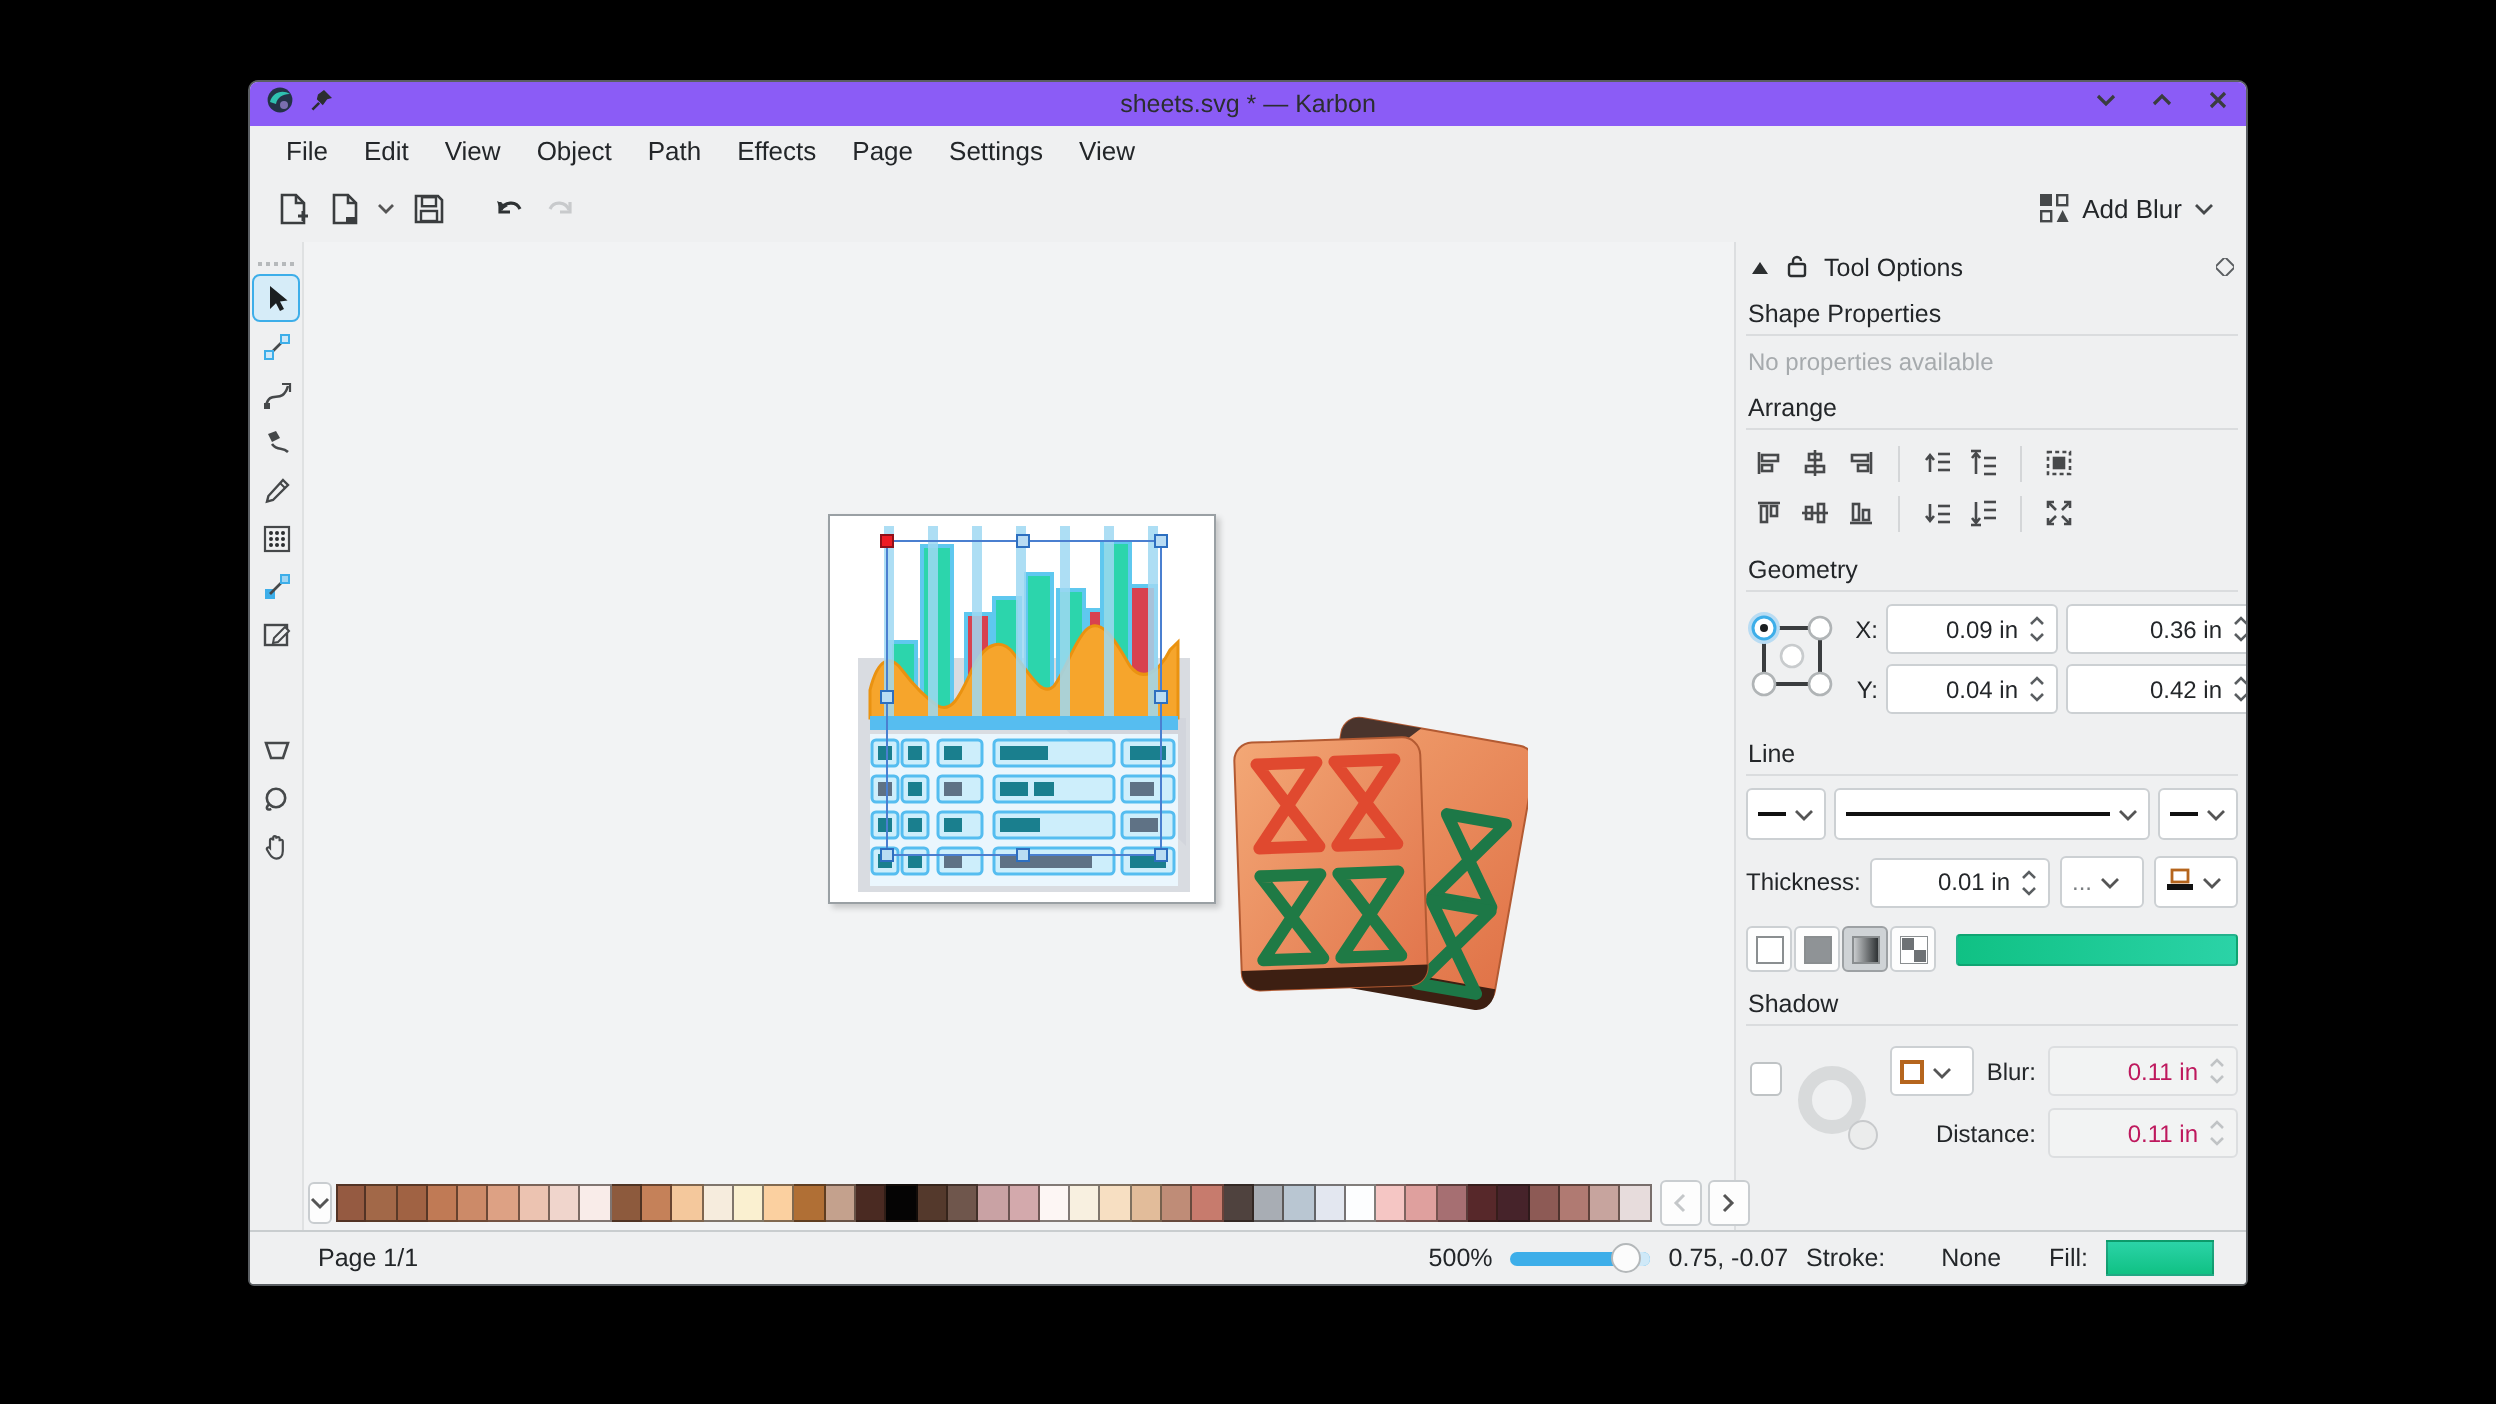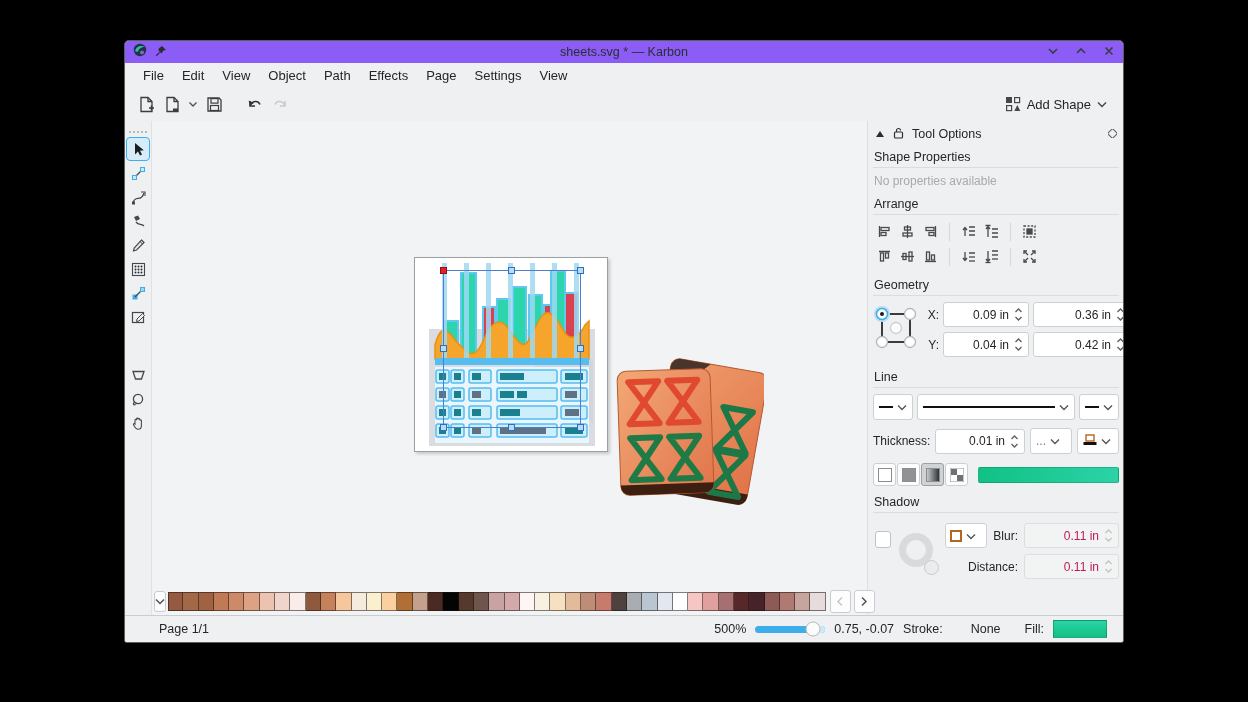--- a/index.html
+++ b/index.html
@@ -217,21 +217,21 @@
           <path d="M4.5 9 C6 5 12 4 14 8.5" fill="none" stroke="#c8cacc" stroke-width="1.6"></path>
         </svg>
     </span>
     <span class="addshape">
       <svg width="16" height="16" viewBox="0 0 16 16">
           <rect x="1" y="1" width="6" height="6" fill="#45484a"></rect>
           <rect x="9.6" y="1.6" width="5" height="5" fill="none" stroke="#45484a" stroke-width="1.2"></rect>
           <rect x="1.6" y="9.6" width="5" height="5" fill="none" stroke="#45484a" stroke-width="1.2"></rect>
           <path d="M12.3 9 L15.3 15 H9.3 Z" fill="#45484a"></path>
         </svg>
-      <span>Add Shape</span>
+      <span>Add Blur</span>
       <svg width="10" height="7" viewBox="0 0 10 7">
           <path d="M1 1.5 L5 5.5 L9 1.5" fill="none" stroke="#45484a" stroke-width="1.4"></path>
         </svg>
     </span>
   </div>
 
   <div class="main">
 
     <div class="toolbox">
       <div class="grip"></div>

